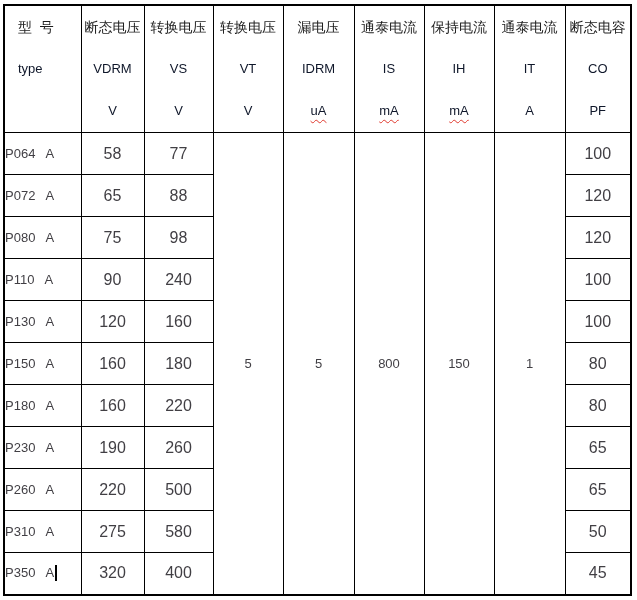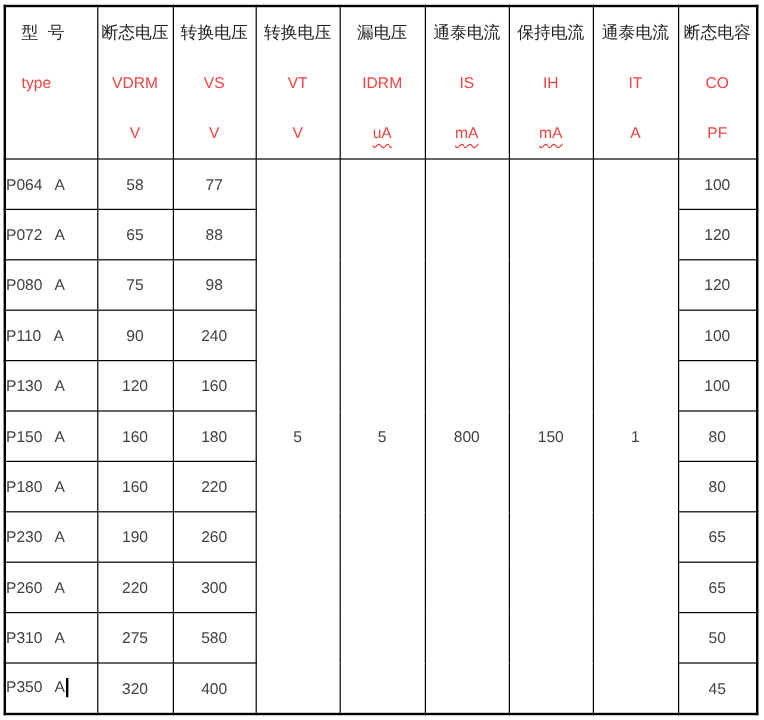--- a/index.html
+++ b/index.html
@@ -36,39 +36,39 @@
     height: 42px;
     line-height: 42px;
     white-space: pre;
   }
   .h-cn {
     font-size: 14px;
     color: #1d1d1d;
   }
   .h-en {
     font-size: 13px;
-    color: #ef4444;
+    color: #0f172a;
   }
   th.hdr-type .h-line {
     text-align: left;
     padding-left: 13px;
   }
   .wavy {
     text-decoration-line: underline;
     text-decoration-style: wavy;
     text-decoration-color: #e03a2f;
     text-decoration-thickness: 1px;
     text-underline-offset: 4px;
   }
   
   tr.data-row { height: 42px; margin-top: 28px; }
   td.num {
     text-align: center;
     vertical-align: middle;
-    font-size: 13px;
+    font-size: 16px;
     color: #413f44;
   }
   td.model {
     text-align: left;
     vertical-align: middle;
     padding-left: 7px;
     font-size: 13px;
     color: #413f44;
     white-space: pre;
   }
@@ -204,21 +204,21 @@
     </tr>
     <tr class="data-row">
       <td class="model">P230   A</td>
       <td class="num">190</td>
       <td class="num">260</td>
       <td class="num">65</td>
     </tr>
     <tr class="data-row">
       <td class="model">P260   A</td>
       <td class="num">220</td>
-      <td class="num">300</td>
+      <td class="num">500</td>
       <td class="num">65</td>
     </tr>
     <tr class="data-row">
       <td class="model">P310   A</td>
       <td class="num">275</td>
       <td class="num">580</td>
       <td class="num">50</td>
     </tr>
     <tr class="data-row">
       <td class="model"><span>P350   A</span><span class="caret"></span></td>

